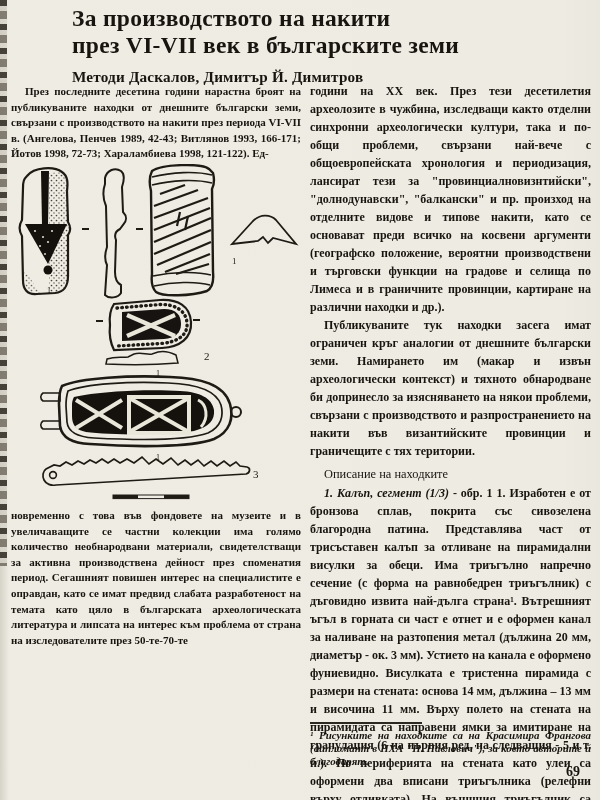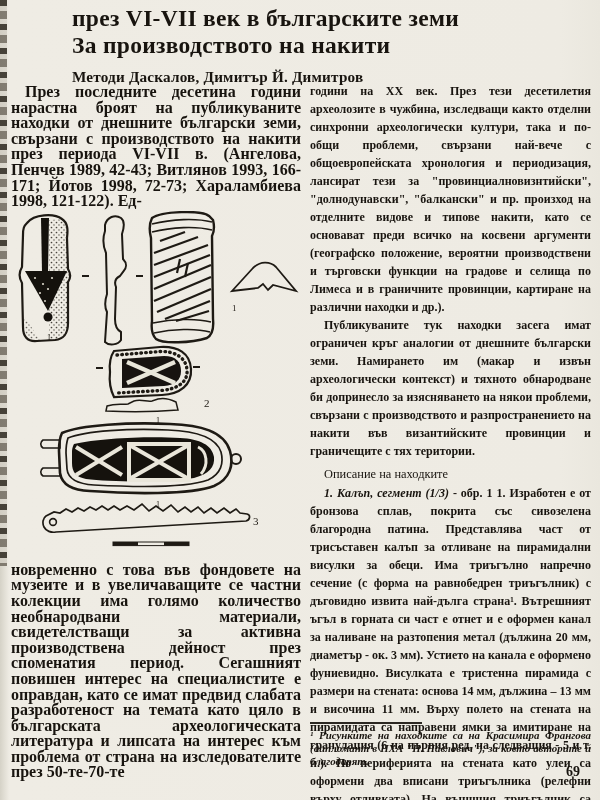--- a/index.html
+++ b/index.html
@@ -13,46 +13,46 @@
     background:repeating-linear-gradient(to bottom,
       rgba(42,37,28,.85) 0 6px, rgba(150,144,130,.25) 6px 11px,
       rgba(74,67,55,.65) 11px 19px, rgba(150,144,130,.18) 19px 24px);}
   .edge-light{position:absolute;left:0;top:566px;width:9px;height:234px;
     background:linear-gradient(to right,#d5d2c7,#eeebe3);}
   .title-block{position:absolute;left:72px;top:5px;width:520px;}
   .title-line{font-weight:bold;font-size:23.5px;line-height:27px;letter-spacing:.3px;}
   .authors{font-weight:bold;font-size:15.2px;line-height:18px;margin-top:9px;letter-spacing:.2px;}
   p{margin:0;text-align:justify;font-weight:600;}
   .col-left{position:absolute;left:11px;top:84px;width:290px;}
-  .col-left p{font-size:16px;line-height:15.6px;}
+  .col-left p{font-size:11px;line-height:15.6px;}
   .col-right{position:absolute;left:310px;top:82px;width:281px;}
   .col-right p{font-size:12px;line-height:18px;}
   .indent{text-indent:14px;}
   .figure{display:block;margin:2px 0 3px -1px;}
   .caption{font-style:italic;font-weight:600;font-size:12.1px;line-height:14.8px;text-align:justify;margin-top:2px;}
-  .para-after-figure{margin-top:11px;}
+  .para-after-figure{margin-top:4px;}
   .heading{font-weight:normal;font-size:12.4px;line-height:14px;margin:7px 0 3px;text-indent:14px;}
   .lead-italic{font-style:italic;}
   .footnote{position:absolute;left:310px;top:722px;width:281px;}
   .footnote-rule{width:112px;border-top:2px solid #2c2822;margin:0 0 5px 0;}
   .footnote p{font-style:italic;font-size:10.9px;line-height:13.2px;}
   .pageno{position:absolute;left:566px;top:764px;font-size:14px;font-weight:bold;}
   svg .ln{stroke:#1e1a14;fill:none;}
   svg text{fill:#1e1a14;font-family:"Liberation Serif","DejaVu Serif",serif;}
 </style>
 </head>
 <body>
 
 <div class="page">
   <div class="edge-marks"></div>
   <div class="edge-light"></div>
 
   <div class="title-block">
+    <div class="title-line">За производството на  накити</div>
     <div class="title-line">през  VI-VII век в българските земи</div>
-    <div class="title-line">За производството на  накити</div>
     <div class="authors">Методи Даскалов, Димитър Й. Димитров</div>
   </div>
 
   <div class="col-left">
     <p class="indent">През последните десетина години нарастна броят на публикуваните находки от днешните български земи, свързани с производството на накити през  периода VI-VII в. (Ангелова, Пенчев 1989, 42-43; Витлянов 1993, 166-171; Йотов 1998, 72-73; Хараламбиева 1998, 121-122). Ед-</p>
 
     <svg class="figure" width="290" height="340" viewBox="0 0 290 340">
       <defs>
         <pattern id="stip" width="5" height="5" patternUnits="userSpaceOnUse">
           <circle cx="1.5" cy="1.5" r="0.85" fill="#2a2620"></circle>

